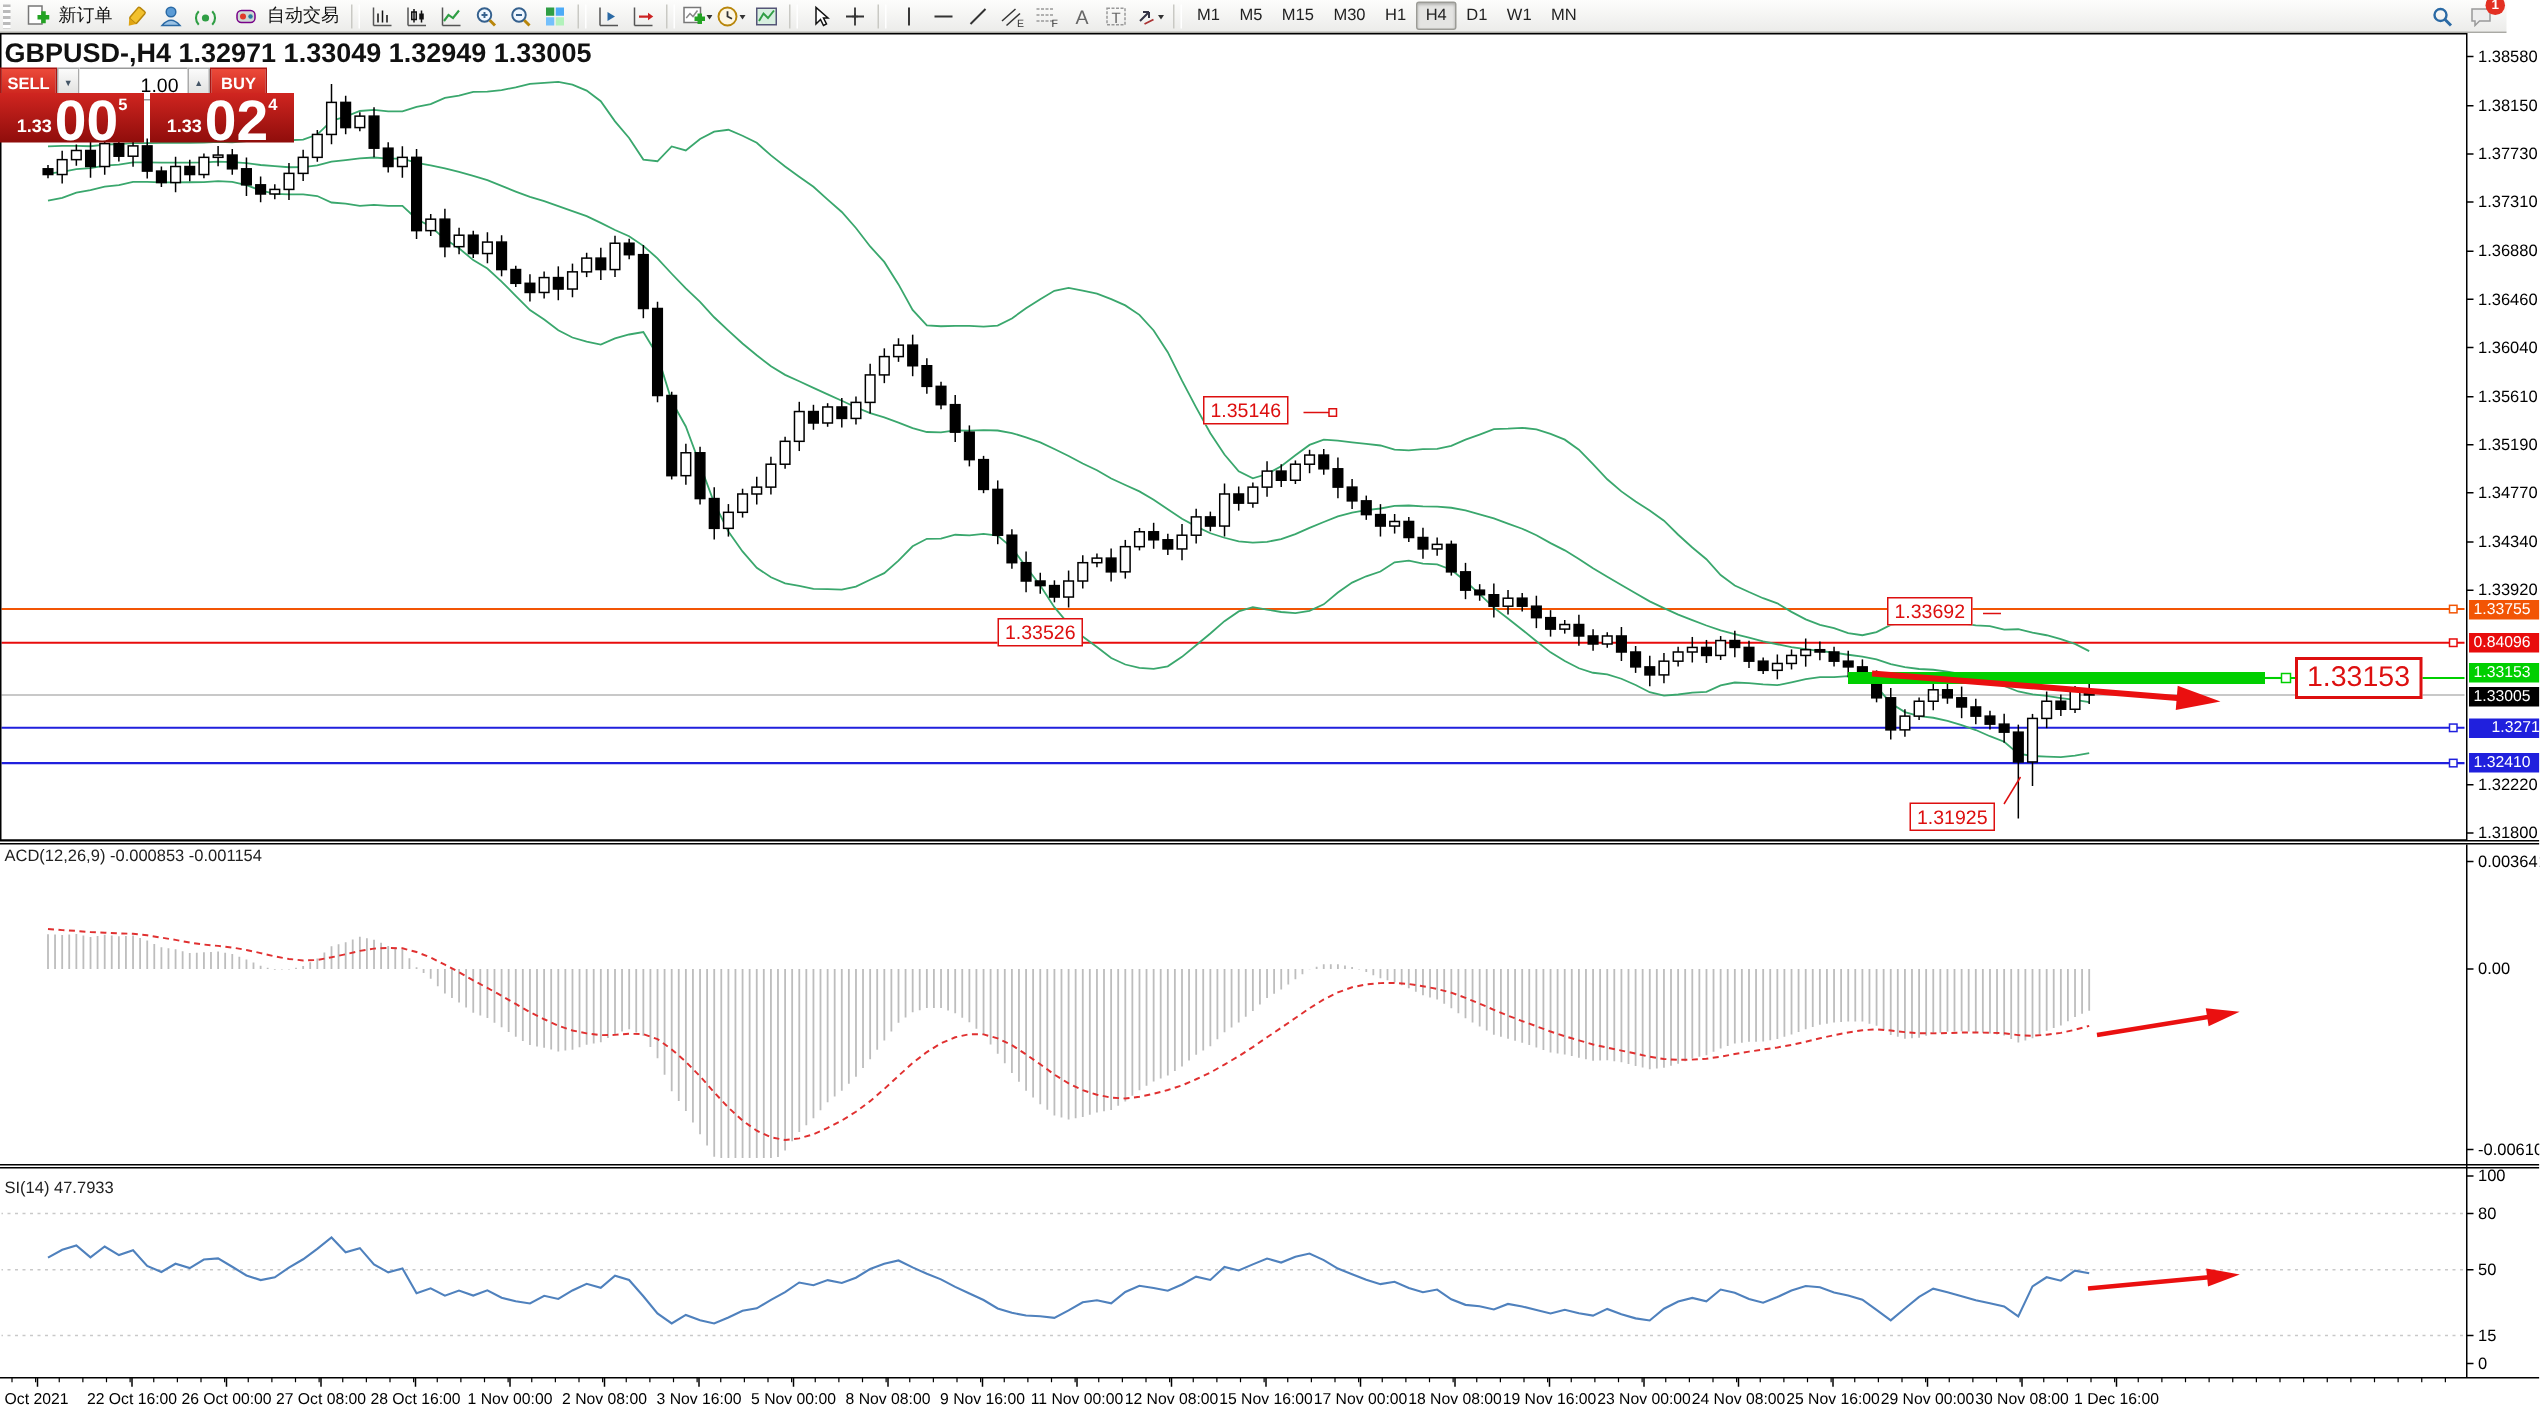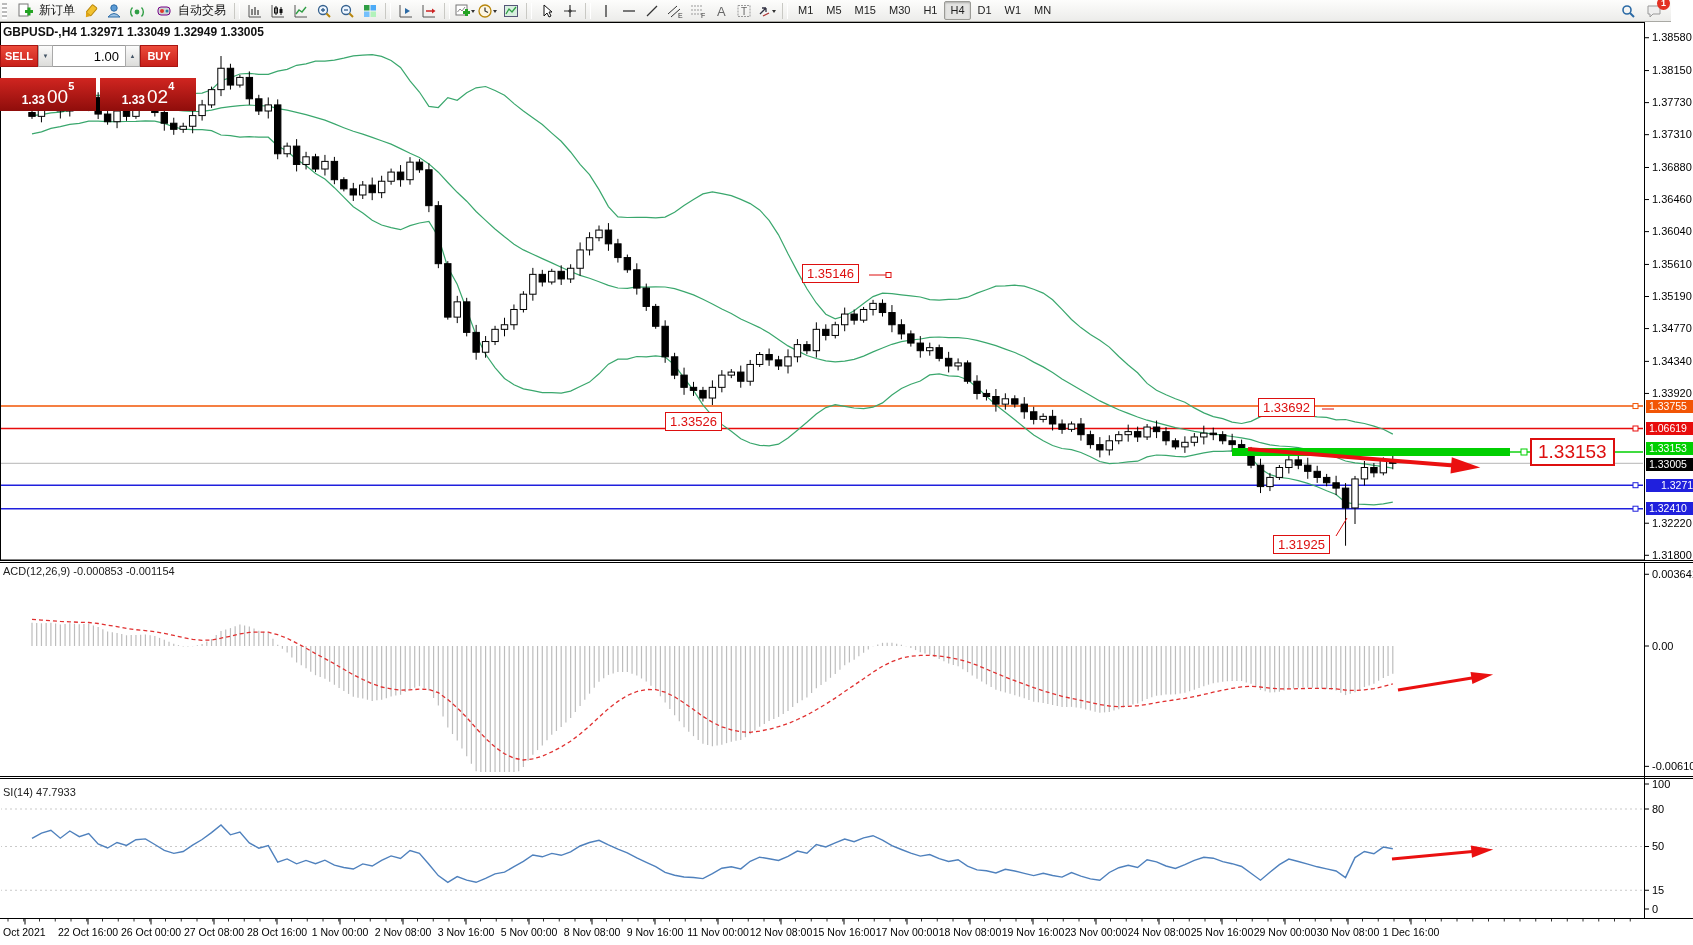--- a/index.html
+++ b/index.html
@@ -12,35 +12,35 @@
   .tbtn{display:flex;align-items:center;gap:3px;padding:0 4px;height:20px;font-size:12px;color:#111;flex:0 0 auto;}
   .tsep{width:4px;height:16px;border-left:1px solid #c9c9c4;border-right:1px solid #fff;margin:0 3px;flex:0 0 auto;}
   .grip{width:5px;height:16px;background:repeating-linear-gradient(#bbb 0 2px,#fff 2px 4px);margin-right:2px;flex:0 0 auto;}
   .tf{font-size:11px;color:#222;padding:2px 5px;border:1px solid transparent;border-radius:2px;flex:0 0 auto;line-height:13px;}
   .tf.active{background:#e4e4e2;border:1px solid #9b9b96;box-shadow:inset 0 1px 2px rgba(0,0,0,.25);}
   #tb-right{margin-left:auto;display:flex;align-items:center;gap:4px;padding-right:6px;}
   #chat-badge{position:absolute;top:-4px;right:-6px;background:#e33022;color:#fff;font-size:9px;
     border-radius:8px;min-width:13px;height:13px;line-height:13px;text-align:center;font-weight:bold;}
   
   #chart-svg{position:absolute;left:0;top:0;z-index:1;}
-  #symbol-title{position:absolute;left:3px;top:25px;font-size:12px;font-weight:bold;color:#111;z-index:10;}
+  #symbol-title{position:absolute;left:3px;top:25px;font-size:18px;font-weight:bold;color:#111;z-index:10;}
   
   #oneclick{position:absolute;left:0;top:45px;width:196px;z-index:20;}
-  .oc-row1{display:flex;height:32px;gap:0;}
+  .oc-row1{display:flex;height:16px;gap:0;}
   .oc-sell,.oc-buy{width:38px;height:22px;background:linear-gradient(#ec4a3a,#c8201a);color:#fff;
      border:1px solid #a81512;font-size:11px;font-weight:bold;padding:0;}
   .oc-spin{width:15px;height:22px;background:linear-gradient(#fbfbfb,#dcdcda);border:1px solid #aaa;
      font-size:6px;color:#456;display:flex;align-items:center;justify-content:center;box-sizing:border-box;}
   #oc-vol{width:72px;height:22px;border:1px solid #999;border-left:none;border-right:none;
      text-align:right;font-size:13px;padding:0 6px 0 0;box-sizing:border-box;}
   .oc-row2{display:flex;gap:4px;margin-top:1px;}
   .oc-price{width:96px;height:33px;background:linear-gradient(#d02520,#8f0d0b);color:#fff;
      display:flex;align-items:flex-end;justify-content:center;padding-bottom:1px;box-sizing:border-box;}
   .oc-price .sm{font-size:12px;font-weight:bold;margin:0 2px 3px 0;}
-  .oc-price .big{font-size:19px;font-weight:normal;line-height:26px;}
+  .oc-price .big{font-size:38px;font-weight:bold;line-height:26px;}
   .oc-price .sup{font-size:11px;font-weight:bold;align-self:flex-start;margin-top:2px;}
   
   .ann{position:absolute;background:#fff;border:1px solid #dd0f0f;color:#dd0f0f;
       font-size:13px;padding:1px 4px;z-index:15;line-height:15px;}
   .ann.big{font-size:19px;line-height:22px;padding:1px 6px;border-width:2px;}
   
   .badge{position:absolute;left:1646px;width:47px;height:13px;color:#fff;font-size:10.5px;
       line-height:13px;padding-left:3px;box-sizing:border-box;z-index:12;}
   
   .indlabel{position:absolute;left:3px;font-size:11px;color:#222;z-index:10;}
@@ -1135,19 +1135,19 @@
   <div class="ann" style="left:665px;top:412px">1.33526</div>
   <div class="ann" style="left:1258px;top:398px">1.33692</div>
   <div class="ann" style="left:1273px;top:535px">1.31925</div>
   <div class="ann big" style="left:1530px;top:438px">1.33153</div>
 
   <div class="indlabel" style="top:565px">ACD(12,26,9) -0.000853 -0.001154</div>
   <div class="indlabel" style="top:786px">SI(14) 47.7933</div>
 
   <div id="badges">
       <div class="badge" style="background: rgb(242, 85, 5); top: 399.546px;">1.33755</div>
-      <div class="badge" style="background: rgb(232, 12, 12); top: 421.989px;">1.06619</div>
+      <div class="badge" style="background: rgb(232, 12, 12); top: 421.989px;">0.84096</div>
       <div class="badge" style="background: rgb(32, 32, 221); top: 478.706px; padding-left: 15px;">1.32718</div>
       <div class="badge" style="background: rgb(32, 32, 221); top: 502.218px;">1.32410</div>
       <div class="badge" style="background: rgb(0, 207, 0); top: 442px;">1.33153</div>
       <div class="badge" style="background: rgb(0, 0, 0); top: 458.298px;">1.33005</div>
     </div>
 </div>
 
 </body></html>

